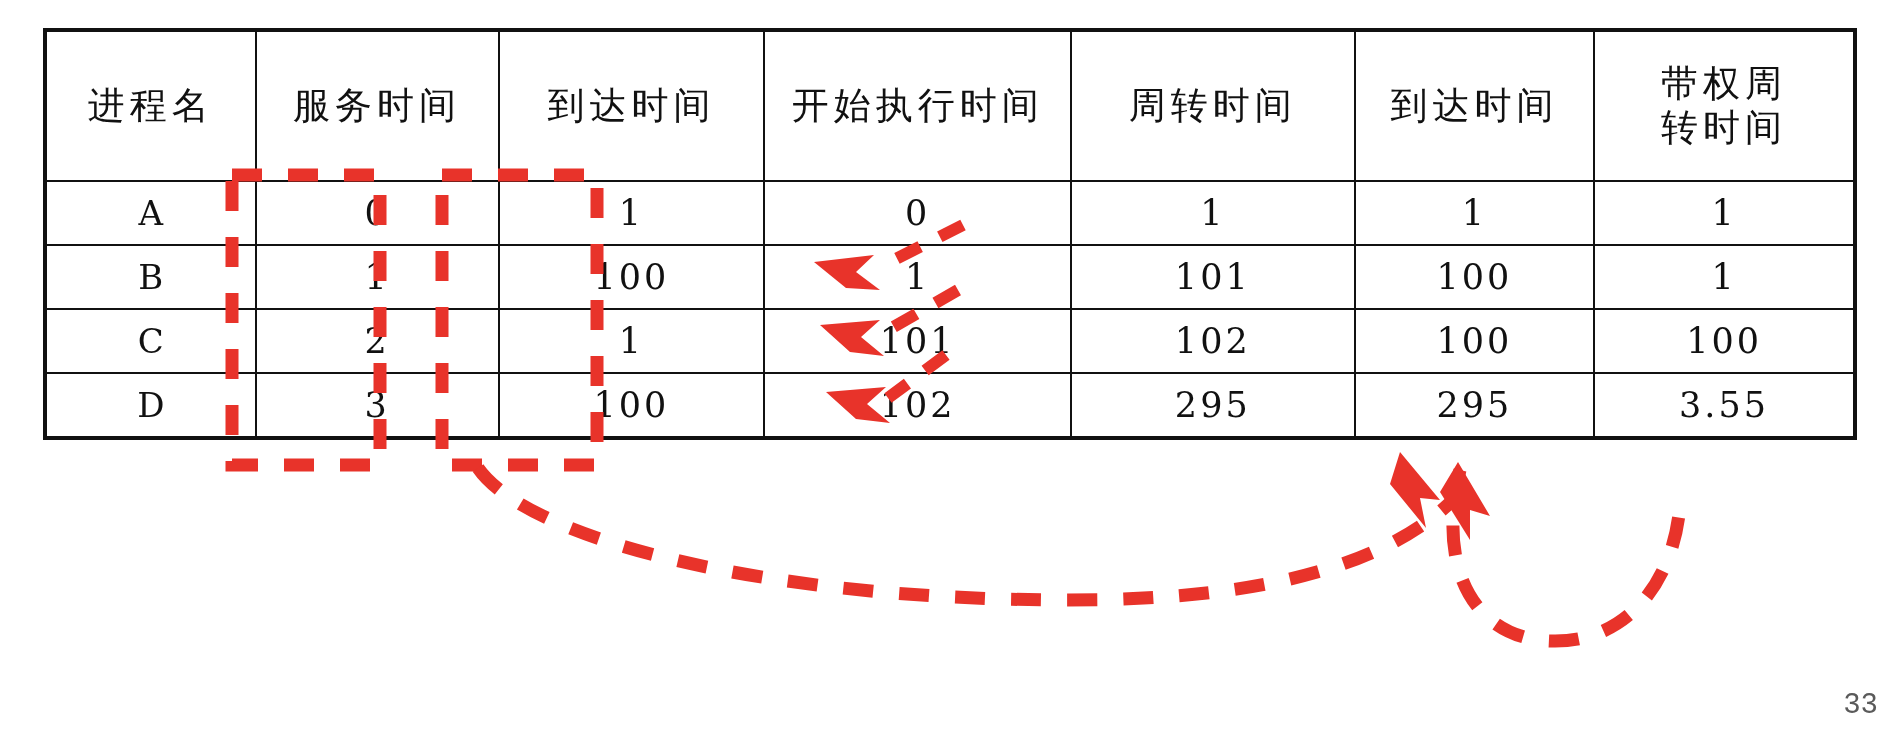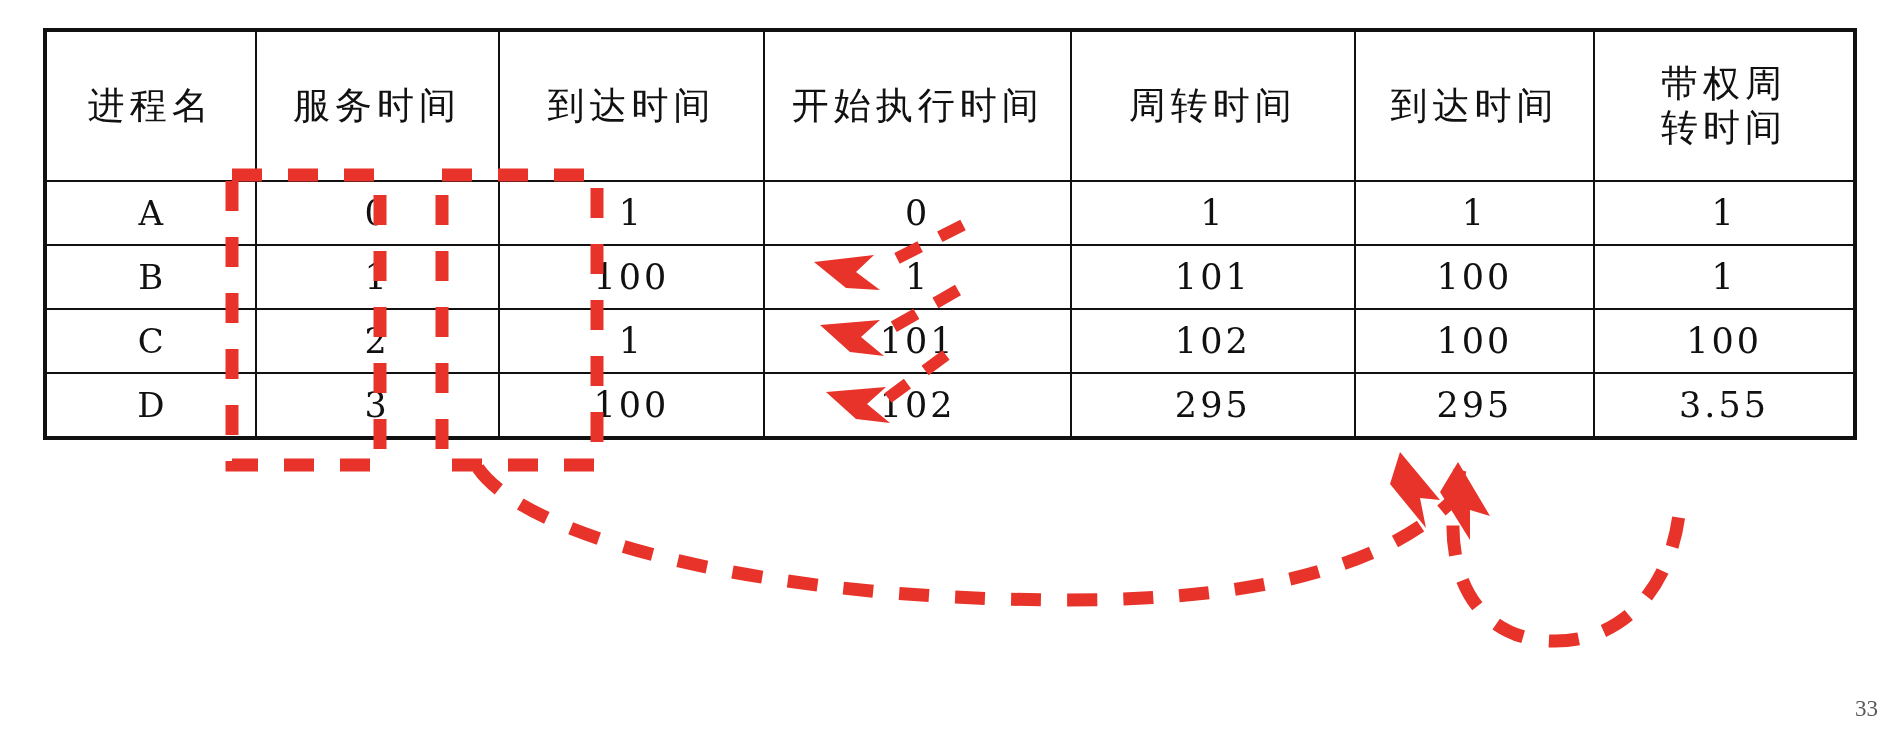--- a/index.html
+++ b/index.html
@@ -45,22 +45,22 @@
 
   
   #sched-table{box-shadow:0 0 0 2px #111;}
 
   
   #overlay{position:absolute;left:0;top:0;width:1884px;height:736px;pointer-events:none;}
 
   
   #page-num{
     position:absolute;right:14px;bottom:2px;
-    font-size:23px;color:#5a5a5a;
-    font-family:Liberation Serif, serif;
+    font-size:29px;color:#5a5a5a;
+    font-family:Liberation Mono, monospace;
   }
 </style>
 </head>
 <body>
 
 <div id="stage">
 
   <table id="sched-table">
     <colgroup>
       <col style="width:175px">

